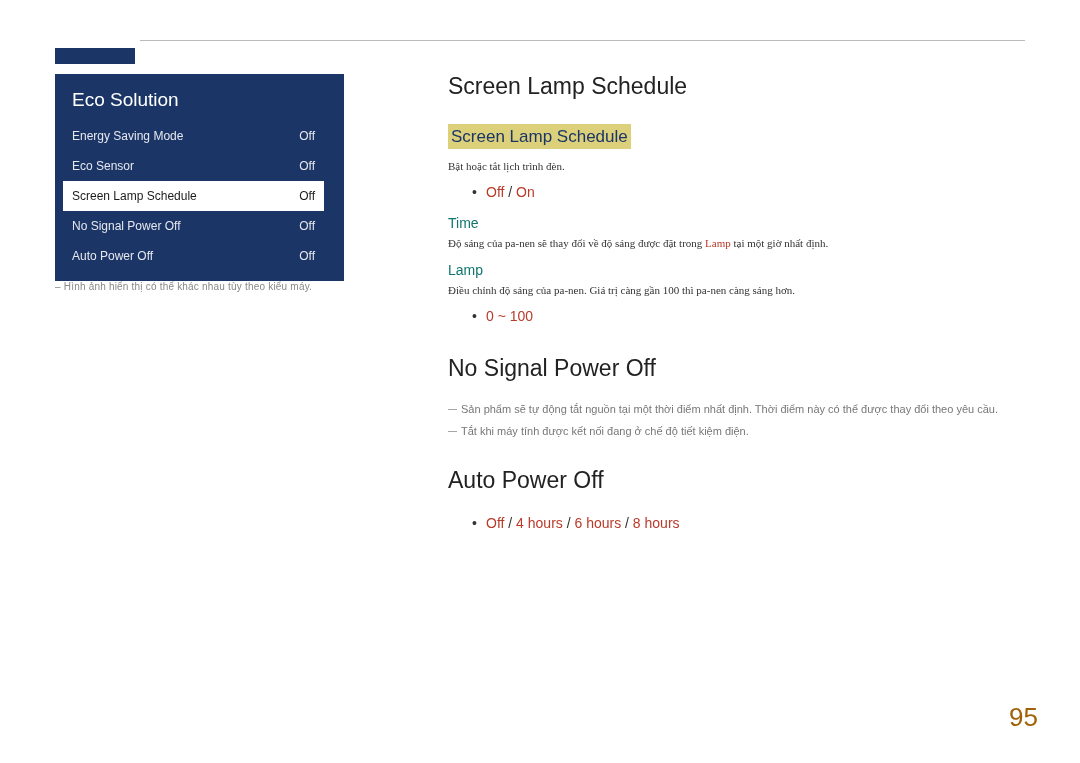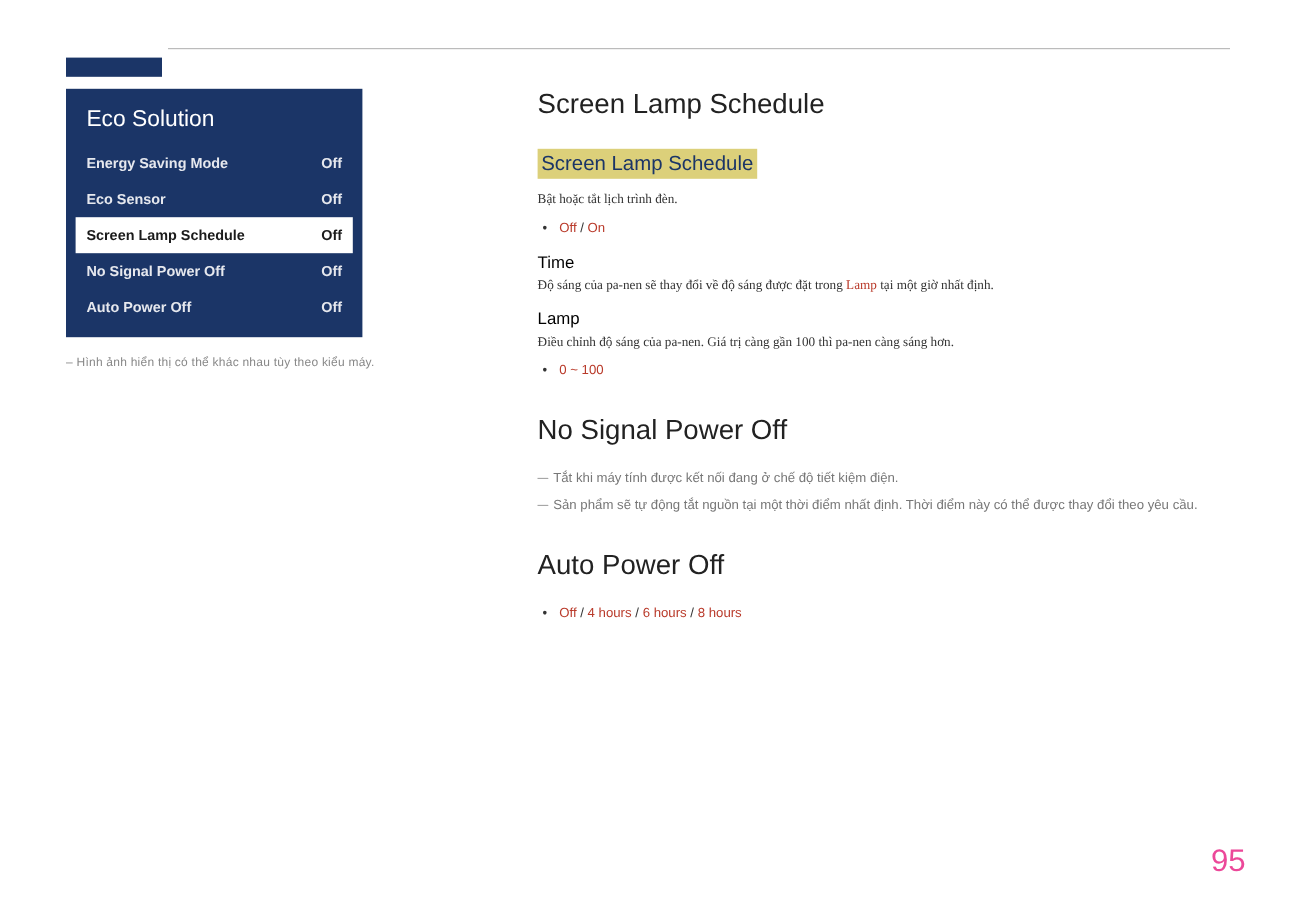--- a/index.html
+++ b/index.html
@@ -35,49 +35,49 @@
   }
   .left-col {
     width: 375px;
     flex-shrink: 0;
   }
   .right-col {
     flex: 1;
     padding-left: 18px;
   }
   .menu-panel {
-    width: 247px;
+    width: 289px;
     background: #1b3567;
     color: #fff;
     padding-bottom: 4px;
     margin-top: 5px;
   }
   .menu-title {
     font-size: 19px;
     font-weight: 400;
     padding: 15px 17px 10px 17px;
   }
-  .menu-items { padding: 0 8px 6px 8px; font-weight: bold; }
+  .menu-items { padding: 0 20px 6px 8px; }
   .menu-row {
     display: flex;
     justify-content: space-between;
     align-items: center;
     font-size: 12px;
     padding: 8px 9px;
     color: #e6e8ee;
   }
   .menu-row.selected {
     background: #fff;
     color: #1b1b1b;
   }
   .menu-row .val { color: inherit; }
   .note {
     font-size: 10px;
     color: #888;
-    margin-top: 16px;
+    margin-top: 0;
     letter-spacing: 0.2px;
   }
   h1.section {
     font-size: 23px;
     font-weight: 500;
     color: #222;
     margin-bottom: 18px;
     margin-top: 4px;
   }
   h1.section.spaced { margin-top: 26px; }
@@ -87,21 +87,21 @@
     color: #1b3567;
     font-size: 17px;
     font-weight: 500;
     padding: 3px 3px 2px 3px;
     margin-bottom: 6px;
     margin-top: 6px;
   }
   .sub-heading {
     font-size: 14px;
     font-weight: 500;
-    color: #000000;
+    color: #0f766e;
     margin-top: 10px;
     margin-bottom: 4px;
   }
   p.desc {
     font-size: 11px;
     color: #333;
     line-height: 1.55;
     margin-top: 3px;
     font-family: Liberation Serif, serif;
   }
@@ -110,23 +110,24 @@
     margin: 6px 0 6px 18px;
   }
   ul.opts li::before {
     content: "•";
     display: inline-block;
     width: 14px;
     margin-left: -14px;
     color: #333;
   }
   ul.opts li {
-    font-size: 11px;
+    font-size: 14px;
     color: #333;
     line-height: 1.7;
+    margin-left: 20px;
   }
   .red { color: #b93a2a; }
   .dash-note {
     font-size: 11px;
     color: #777;
     line-height: 1.7;
     margin-top: 4px;
     padding-left: 14px;
     text-indent: -14px;
   }
@@ -135,21 +136,21 @@
     margin-right: 4px;
     font-size: 9px;
     position: relative;
     top: -1px;
   }
   .page-num {
     position: absolute;
     right: 42px;
     bottom: 30px;
     font-size: 26px;
-    color: #ec4899;
+    color: #a16207;
     font-weight: 300;
   }
 </style>
 </head>
 <body>
 
 <div class="page">
   <div class="dark-block"></div>
   <div class="top-line-container">
       <hr class="top-line">
@@ -198,22 +199,22 @@
       <div class="sub-heading">Time</div>
       <p class="desc"><span>Độ sáng của pa-nen sẽ thay đổi về độ sáng được đặt trong </span><span class="red">Lamp</span><span> tại một giờ nhất định.</span></p>
 
       <div class="sub-heading">Lamp</div>
       <p class="desc">Điều chỉnh độ sáng của pa-nen. Giá trị càng gần 100 thì pa-nen càng sáng hơn.</p>
       <ul class="opts">
         <li><span class="red">0 ~ 100</span></li>
       </ul>
 
       <h1 class="section spaced">No Signal Power Off</h1>
+      <p class="dash-note">Sản phẩm sẽ tự động tắt nguồn tại một thời điểm nhất định. Thời điểm này có thể được thay đổi theo yêu cầu.</p>
       <p class="dash-note">Tắt khi máy tính được kết nối đang ở chế độ tiết kiệm điện.</p>
-      <p class="dash-note">Sản phẩm sẽ tự động tắt nguồn tại một thời điểm nhất định. Thời điểm này có thể được thay đổi theo yêu cầu.</p>
 
       <h1 class="section spaced">Auto Power Off</h1>
       <ul class="opts">
         <li><span class="red">Off</span><span> / </span><span class="red">4 hours</span><span> / </span><span class="red">6 hours</span><span> / </span><span class="red">8 hours</span></li>
       </ul>
     </div>
   </div>
 </div>
 
 <div class="page-num">95</div>

